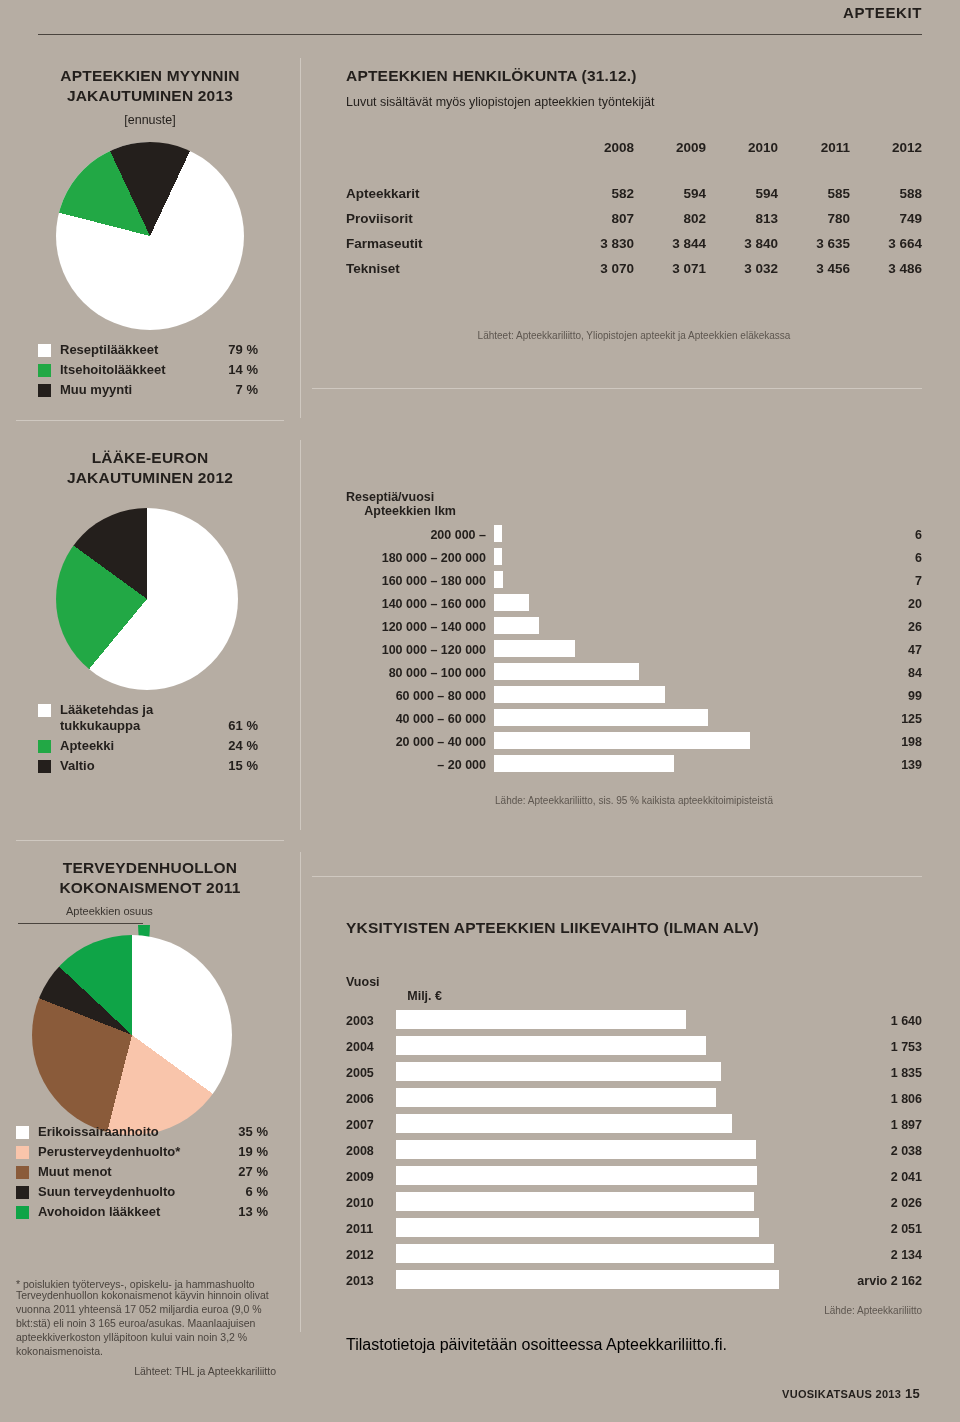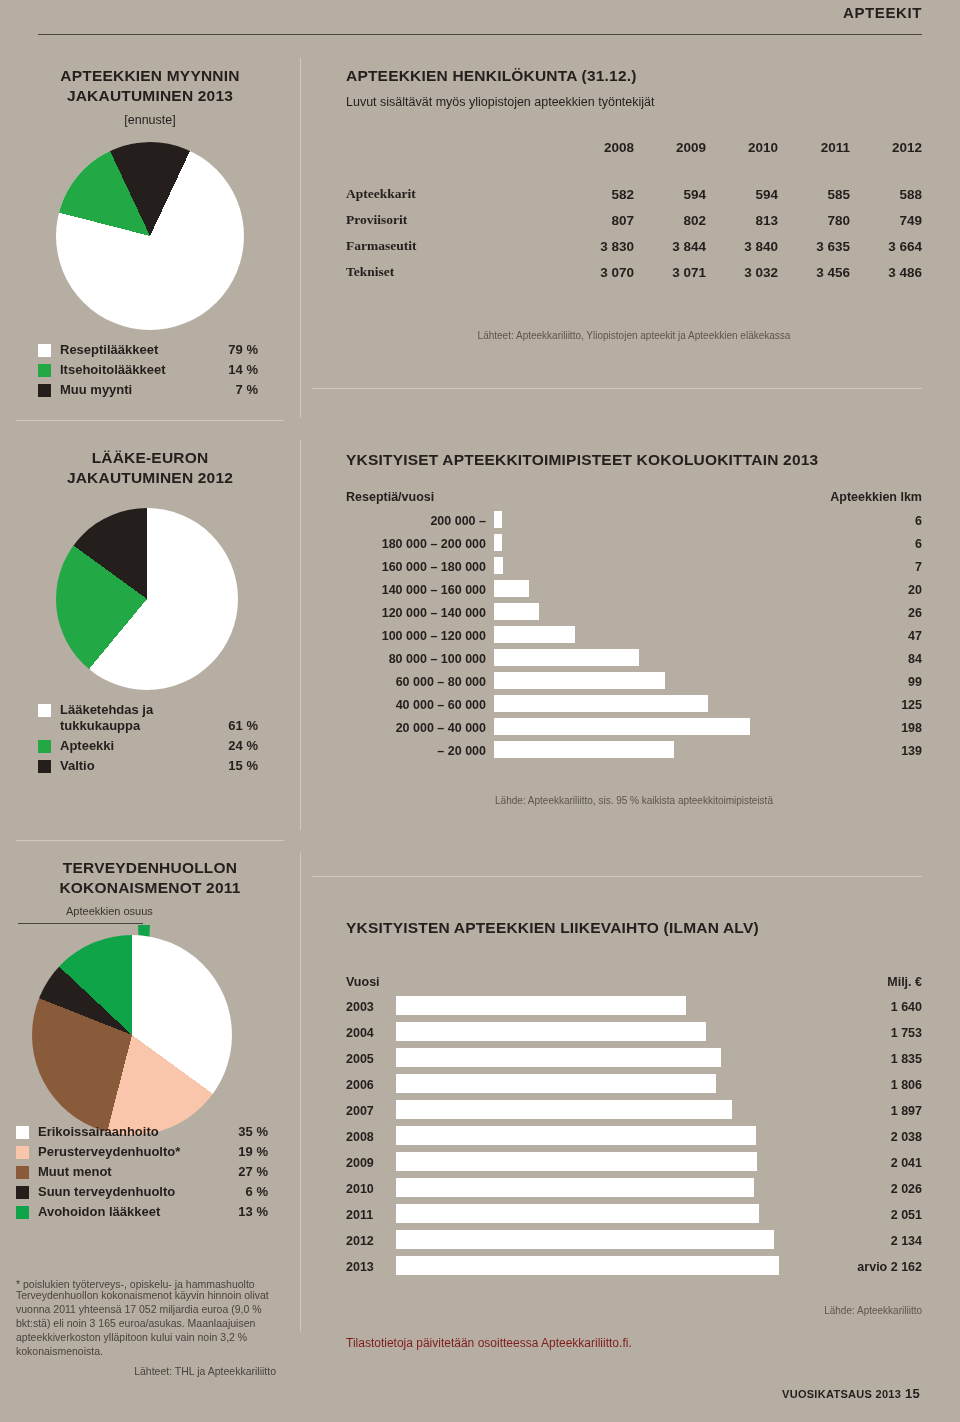--- a/index.html
+++ b/index.html
@@ -45,36 +45,36 @@
   .sw{width:13px;height:13px;flex:0 0 13px;margin-top:2px;margin-right:9px;}
   .lg-label{flex:1 1 auto;line-height:16px;}
   .lg-val{flex:0 0 auto;text-align:right;line-height:16px;white-space:nowrap;}
 
   
   .tbl{position:absolute;font-size:13.5px;font-weight:bold;}
   .tbl table{border-collapse:collapse;}
   .tbl th{font-weight:bold;padding:0 0 26px 0;text-align:right;font-size:13.5px;}
   .tbl th.lbl{text-align:left;}
   .tbl td{padding:5px 0;text-align:right;font-size:13.5px;font-weight:bold;}
-  .tbl td.lbl{text-align:left;padding-right:44px;font-family:Liberation Serif, serif;}
+  .tbl td.lbl{text-align:left;padding-right:44px;}
   .tbl td.num,.tbl th.num{width:72px;}
 
   
   .bars{position:absolute;}
-  .bhead{display:flex;font-size:12.5px;font-weight:bold;margin-bottom:6px;}
+  .bhead{display:flex;font-size:12.5px;font-weight:bold;margin-bottom:6px;flex-direction:column;}
   .brow{display:flex;align-items:center;height:21px;margin-bottom:2px;}
   .bcat{font-size:12.5px;font-weight:bold;text-align:right;white-space:nowrap;}
   .btrack{position:relative;height:21px;}
   .bfill{position:absolute;left:0;top:1px;height:17px;background:#fff;}
   .bval{font-size:12.5px;font-weight:bold;text-align:right;white-space:nowrap;}
 
   .src{font-size:10px;color:#5d564f;}
   .note{font-size:10.5px;color:#4a443e;line-height:14px;}
 
-  .footer-note{font-size:12px;color:#7f1d1d;}
+  .footer-note{font-size:16px;color:#000000;}
   .foot-r{position:absolute;font-size:11px;font-weight:bold;letter-spacing:.3px;}
 </style>
 </head>
 <body>
 
 <div class="page">
 
   <div class="hdr-title">APTEEKIT</div>
   <div class="hdr-rule"></div>
 
@@ -205,23 +205,20 @@
       <span class="lg-label">Apteekki</span>
       <span class="lg-val">24 %</span>
     </div>
     <div class="lg-row">
       <span class="sw" style="background:#241f1c;"></span>
       <span class="lg-label">Valtio</span>
       <span class="lg-val">15 %</span>
     </div>
   </div>
 
-  <div style="position:absolute;left:346px;top:450px;width:576px;">
-    <div class="sec-title">YKSITYISET APTEEKKITOIMIPISTEET KOKOLUOKITTAIN 2013</div>
-  </div>
 
   <div class="bars" style="left:346px;top:490px;width:576px;">
     <div class="bhead">
       <span style="width:140px;">Reseptiä/vuosi</span>
       <span style="flex:1 1 auto;"></span>
       <span style="width:110px;text-align:right;">Apteekkien lkm</span>
     </div>
 
     <div class="brow">
       <span class="bcat" style="width:140px;">200 000 –</span>

